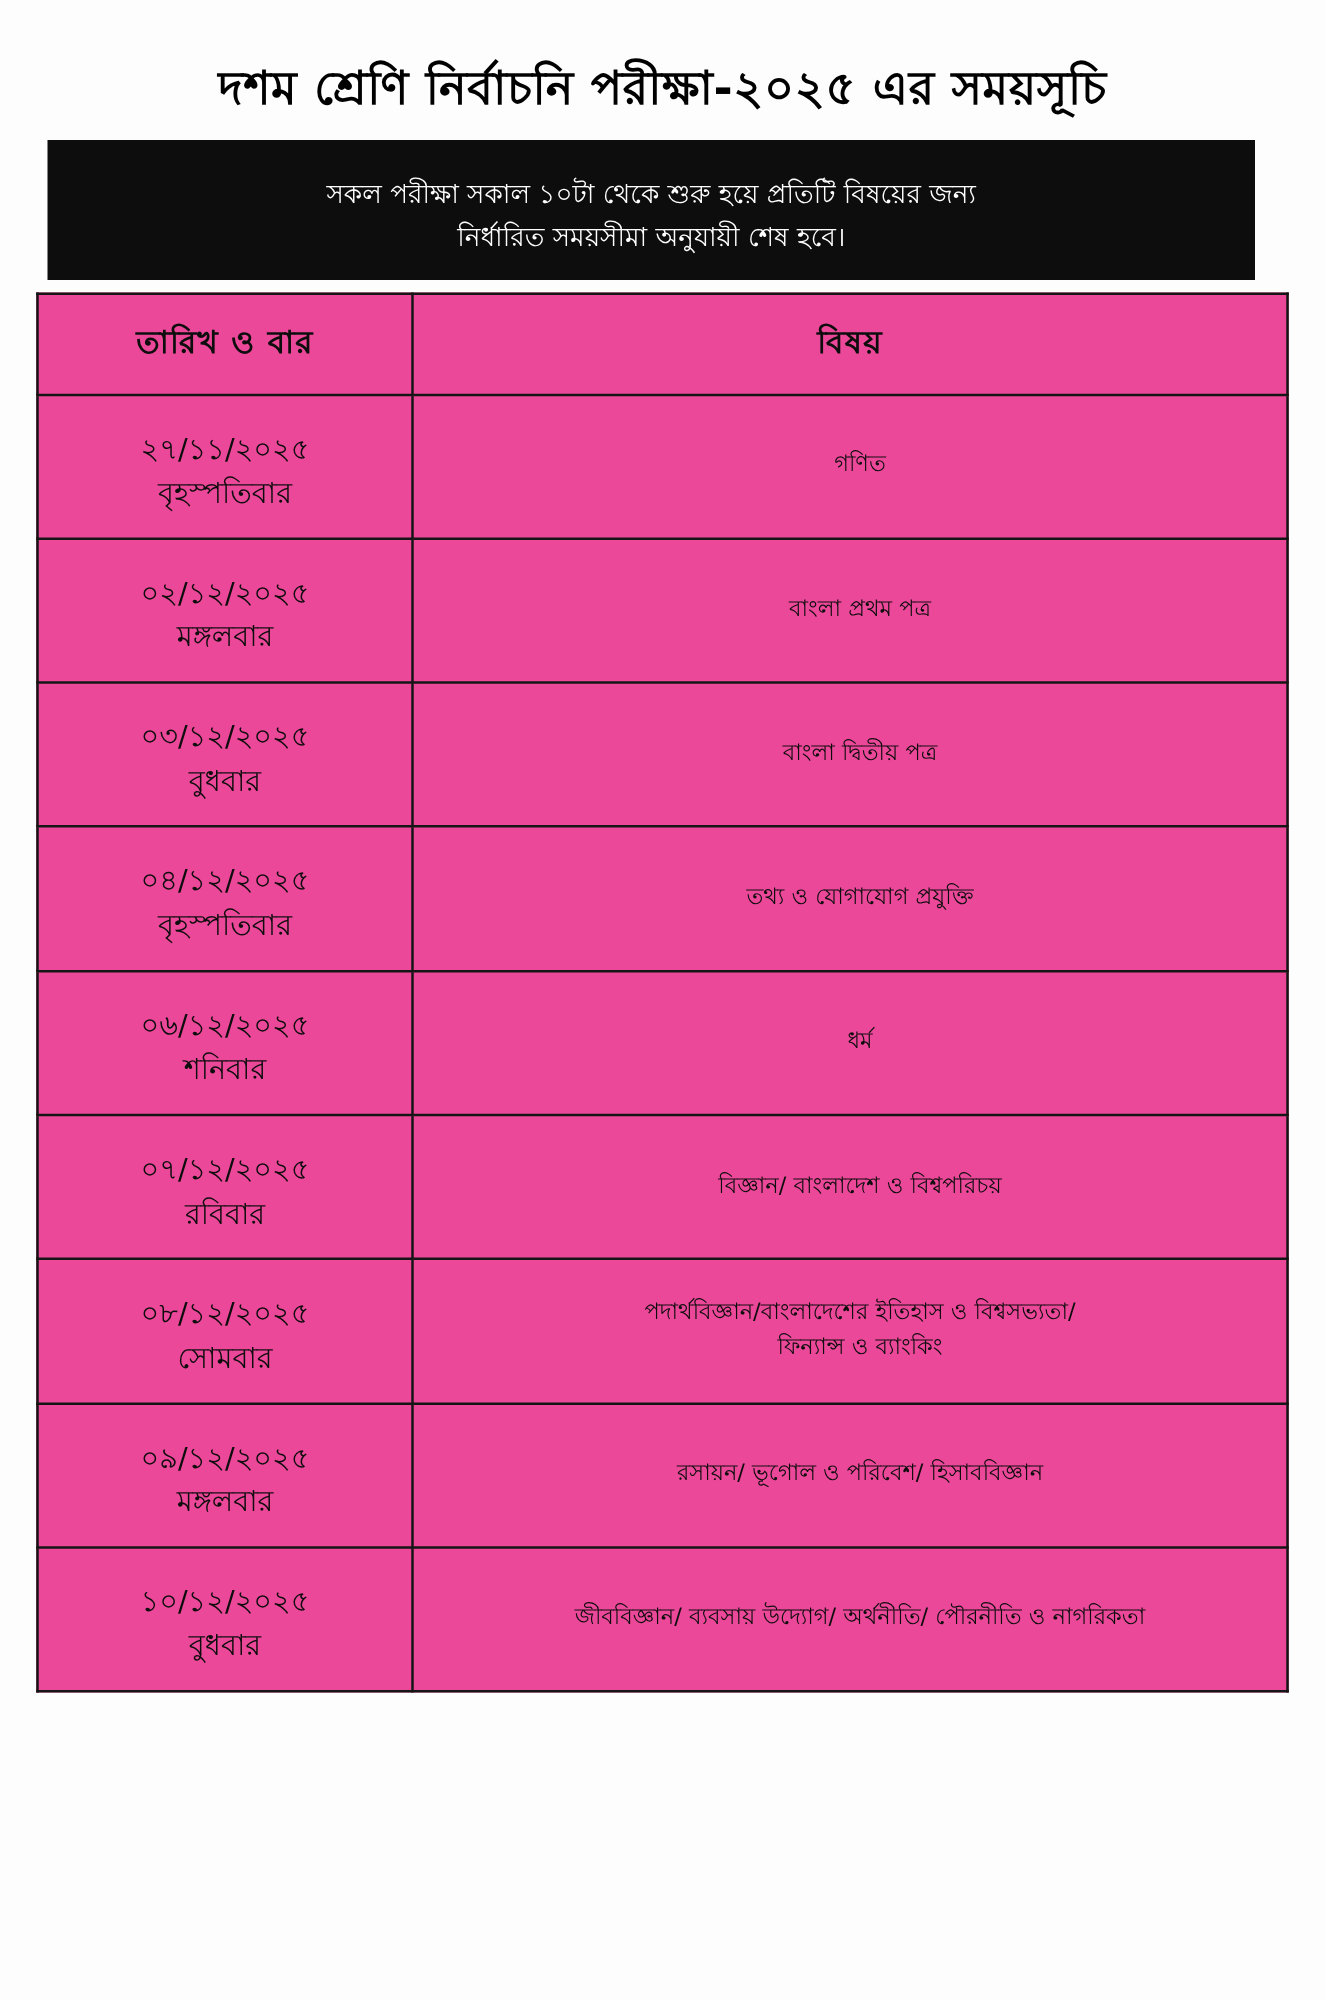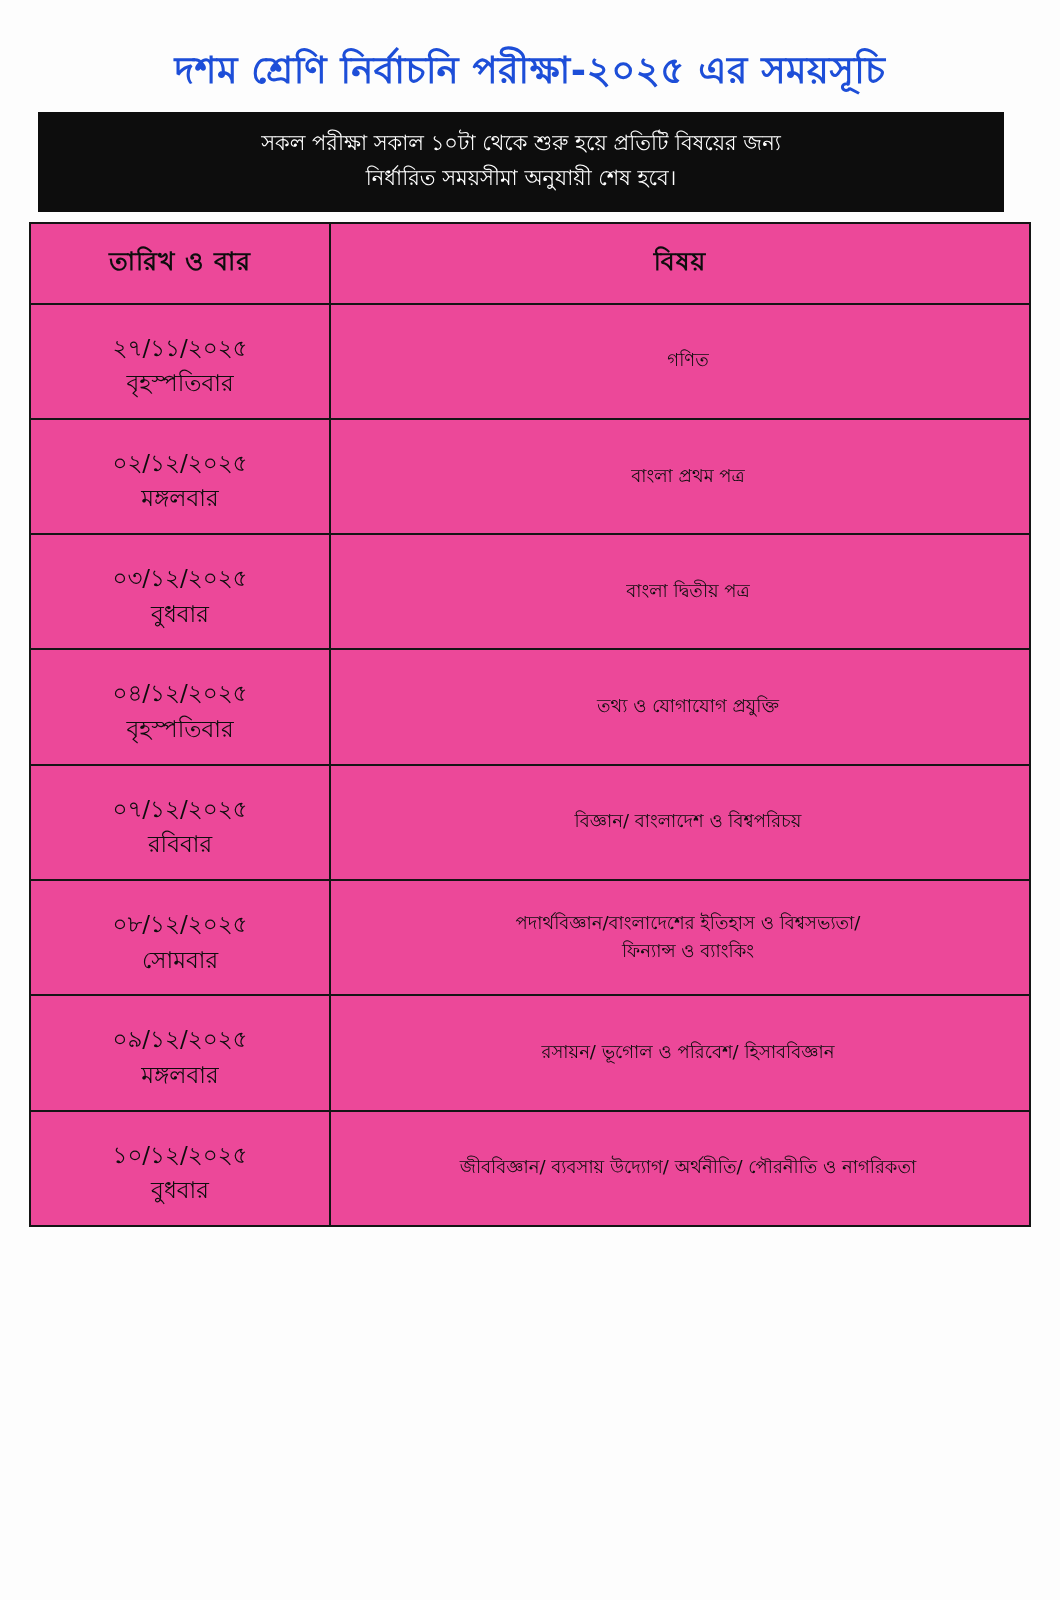--- a/index.html
+++ b/index.html
@@ -22,33 +22,33 @@
     box-sizing: border-box;
     padding: 0;
     position: relative;
     background: #fdfdfd;
   }
   .doc-title {
     text-align: center;
     font-size: 37px;
     font-weight: bold;
     letter-spacing: 0.5px;
-    color: #1d4ed8;
+    color: #000000;
     padding: 48px 30px 10px 30px;
     line-height: 1.25;
     font-family: "DejaVu Sans", "Liberation Sans", sans-serif;
   }
   .notice-band {
     margin: 8px 56px 0 38px;
     background: #0d0d0d;
     color: #ffffff;
     text-align: center;
     font-size: 21px;
     line-height: 1.65;
-    padding: 14px 40px 16px 40px;
+    padding: 26px 40px 16px 40px;
     box-sizing: border-box;
     font-family: "DejaVu Sans", "Liberation Sans", sans-serif;
   }
   .notice-band .line {
     display: block;
   }
   table.routine {
     width: 1000px;
     margin: 10px auto 0 auto;
     border-collapse: collapse;
@@ -147,20 +147,29 @@
       <tr>
         <td class="date-cell">
           <span class="d-date">০৪/১২/২০২৫</span>
           <span class="d-day">বৃহস্পতিবার</span>
         </td>
         <td class="subject-cell">
           <span class="s-line">তথ্য ও যোগাযোগ প্রযুক্তি</span>
         </td>
       </tr>
 
+      <tr>
+        <td class="date-cell">
+          <span class="d-date">০৬/১২/২০২৫</span>
+          <span class="d-day">শনিবার</span>
+        </td>
+        <td class="subject-cell">
+          <span class="s-line">ধর্ম</span>
+        </td>
+      </tr>
 
       <tr>
         <td class="date-cell">
           <span class="d-date">০৭/১২/২০২৫</span>
           <span class="d-day">রবিবার</span>
         </td>
         <td class="subject-cell">
           <span class="s-line">বিজ্ঞান/ বাংলাদেশ ও বিশ্বপরিচয়</span>
         </td>
       </tr>

